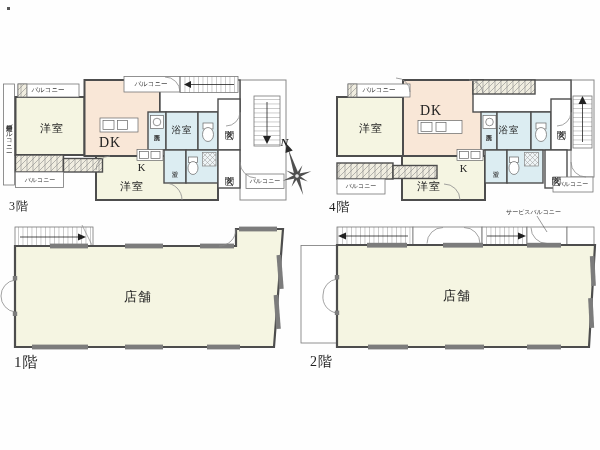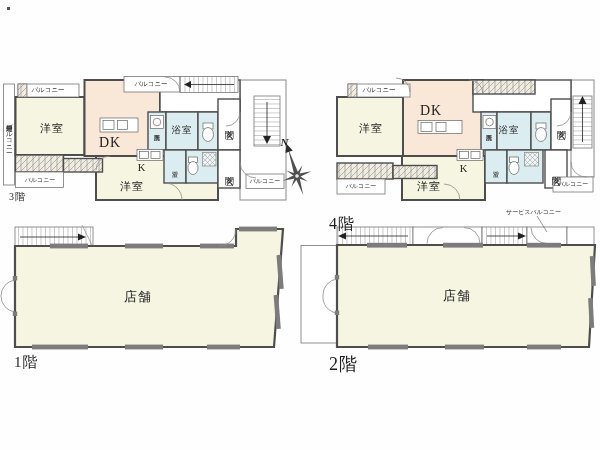--- a/index.html
+++ b/index.html
@@ -211,38 +211,38 @@
 <div class="lbl small" style="left:151px;top:84px;font-size:6.5px">バルコニー</div>
 <div class="lbl vert small" style="left:157px;top:130px;font-size:6px">洗面所</div>
 <div class="lbl" style="left:182px;top:131px;font-size:9.5px">浴室</div>
 <div class="lbl vert" style="left:229px;top:123px;font-size:9px">玄関</div>
 <div class="lbl" style="left:142px;top:168px;font-size:10.5px">K</div>
 <div class="lbl vert small" style="left:175px;top:166px;font-size:6px">浴室</div>
 <div class="lbl vert" style="left:229px;top:169px;font-size:9px">玄関</div>
 <div class="lbl" style="left:132px;top:186px;font-size:11px">洋室</div>
 <div class="lbl small" style="left:40px;top:180px;font-size:6px">バルコニー</div>
 <div class="lbl small" style="left:265px;top:181px;font-size:6px">バルコニー</div>
-<div class="lbl tl" style="left:9px;top:192px;font-size:10px">3階</div>
+<div class="lbl tl" style="left:9px;top:200px;font-size:12px">3階</div>
 
 <div class="lbl small" style="left:379px;top:90px;font-size:6.5px">バルコニー</div>
 <div class="lbl" style="left:371px;top:128px;font-size:11px">洋室</div>
 <div class="lbl" style="left:431px;top:111px;font-size:14px">DK</div>
 <div class="lbl vert small" style="left:489px;top:130px;font-size:6px">洗面所</div>
 <div class="lbl" style="left:509px;top:131px;font-size:9.5px">浴室</div>
 <div class="lbl vert" style="left:561px;top:123px;font-size:9px">玄関</div>
 <div class="lbl" style="left:464px;top:169px;font-size:10.5px">K</div>
 <div class="lbl vert small" style="left:496px;top:166px;font-size:6px">浴室</div>
 <div class="lbl vert" style="left:556px;top:169px;font-size:9px">玄関</div>
 <div class="lbl" style="left:429px;top:186px;font-size:11px">洋室</div>
 <div class="lbl small" style="left:361px;top:186px;font-size:6px">バルコニー</div>
 <div class="lbl small" style="left:573px;top:184px;font-size:6px">バルコニー</div>
-<div class="lbl tl" style="left:329px;top:216px;font-size:16px">4階</div>
+<div class="lbl tl" style="left:329px;top:200px;font-size:13px">4階</div>
 
 <div class="lbl" style="left:138px;top:296px;font-size:13px">店舗</div>
 <div class="lbl tl" style="left:14px;top:355px;font-size:15px">1階</div>
 
 <div class="lbl" style="left:457px;top:295px;font-size:13px">店舗</div>
 <div class="lbl tl small" style="left:506px;top:209px;font-size:6px">サービスバルコニー</div>
-<div class="lbl tl" style="left:329px;top:355px;font-size:18px">2階</div>
+<div class="lbl tl" style="left:310px;top:355px;font-size:14px">2階</div>
 
 <div class="lbl" style="left:285px;top:142px;font-size:11px;font-style:italic;font-weight:bold">N</div>
 
 </div>
 
 </body></html>

